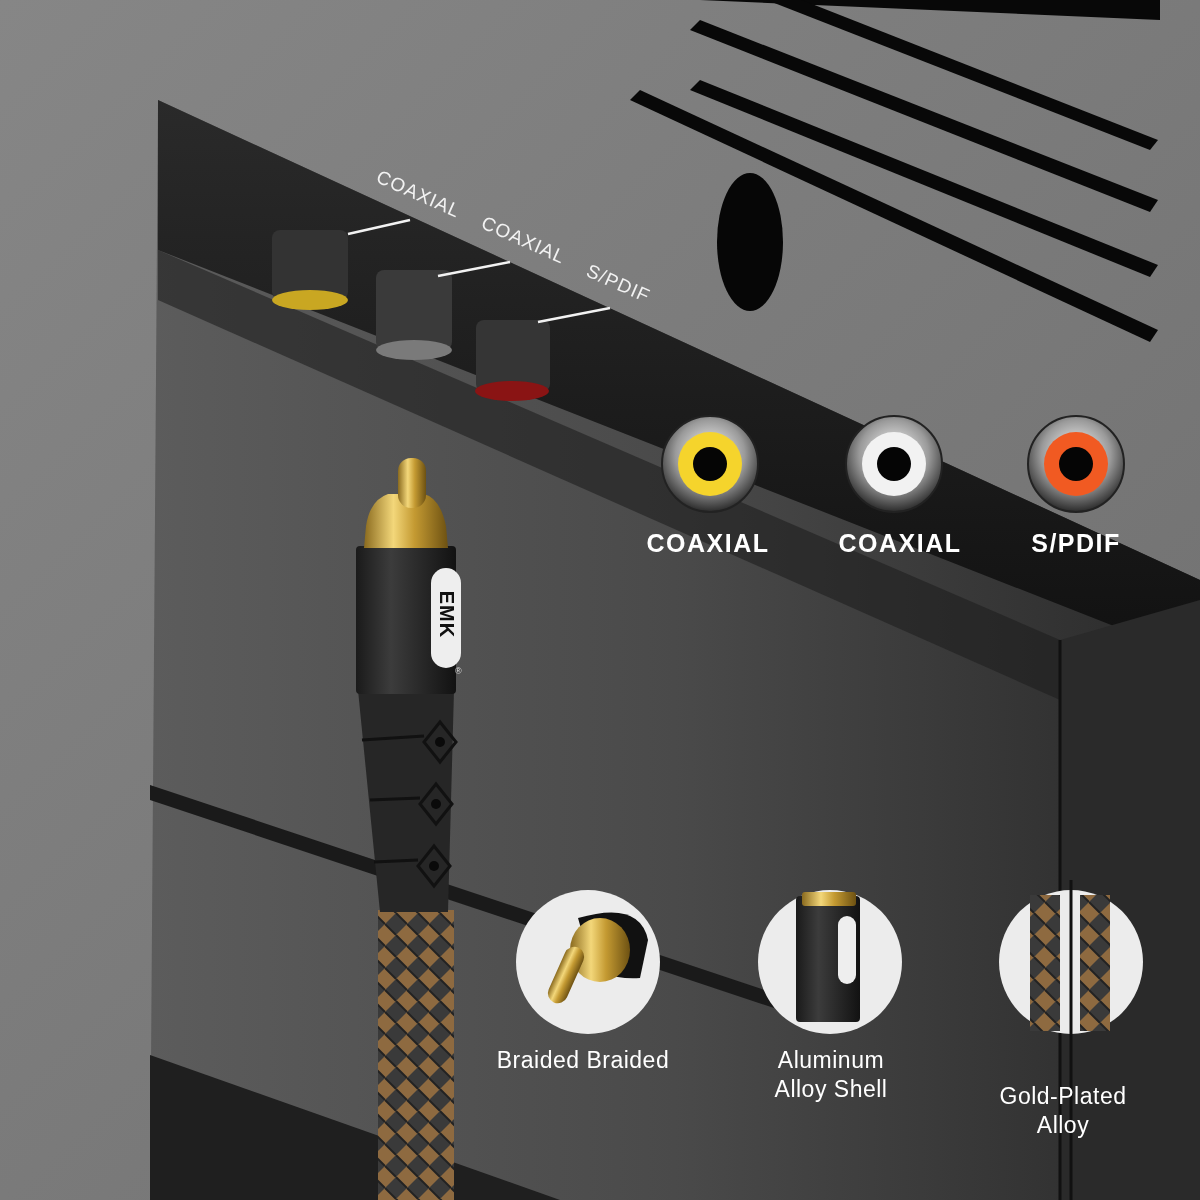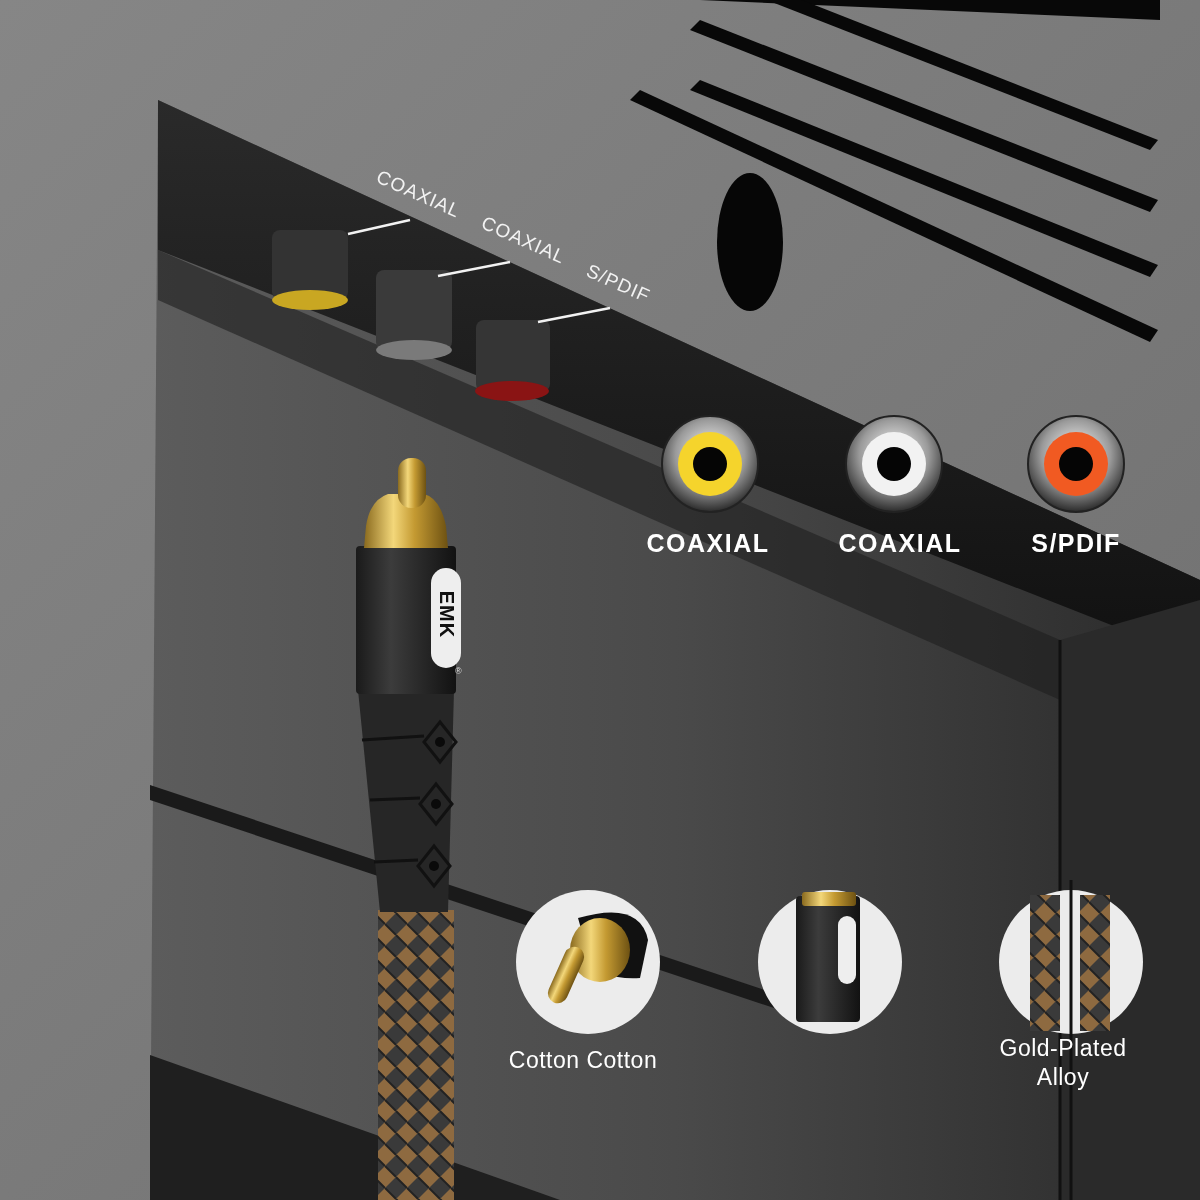--- a/index.html
+++ b/index.html
@@ -164,22 +164,24 @@
   </svg>
 
   <div class="port-label" style="left:623px;top:529px;">COAXIAL</div>
   <div class="port-label" style="left:815px;top:529px;">COAXIAL</div>
   <div class="port-label" style="left:991px;top:529px;">S/PDIF</div>
 
   <div style="position:absolute;left:420px;top:603px;width:52px;text-align:center;font-size:20px;font-weight:bold;color:#111;transform:rotate(90deg);letter-spacing:1px;">EMK</div>
   <div style="position:absolute;left:455px;top:666px;font-size:9px;color:#ddd;">®</div>
 
   <div class="feature-caption" style="left:473px;top:1046px;">
-    <div>Cotton Cotton</div>
+    <div>Braided Braided</div>
     <div></div>
   </div>
   <div class="feature-caption" style="left:721px;top:1046px;">
+    <div>Aluminum</div>
+    <div>Alloy Shell</div>
   </div>
-  <div class="feature-caption" style="left:953px;top:1034px;">
+  <div class="feature-caption" style="left:953px;top:1082px;">
     <div>Gold-Plated</div>
     <div>Alloy</div>
   </div>
 </div>
 
 </body></html>

